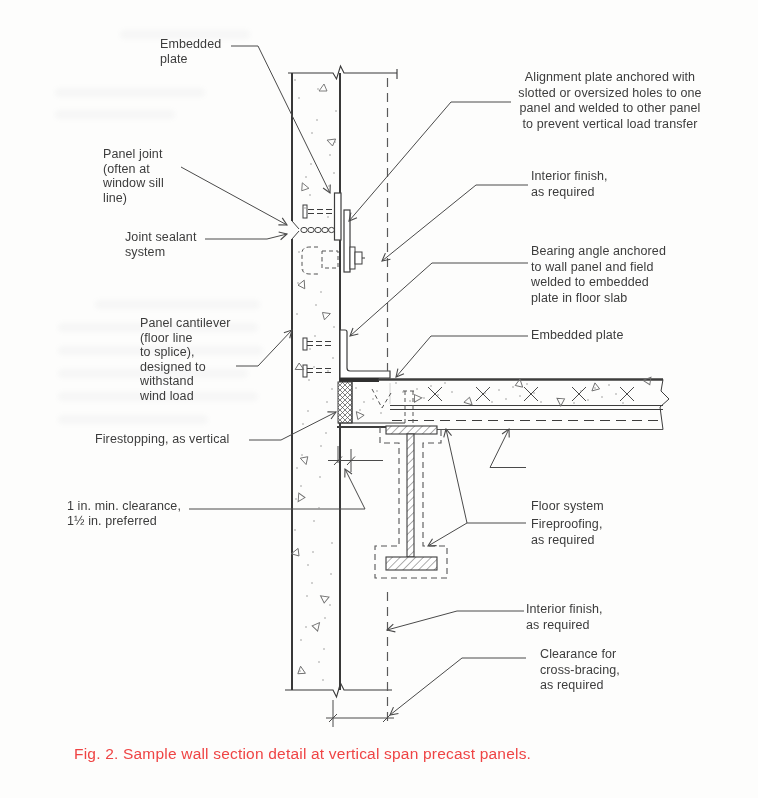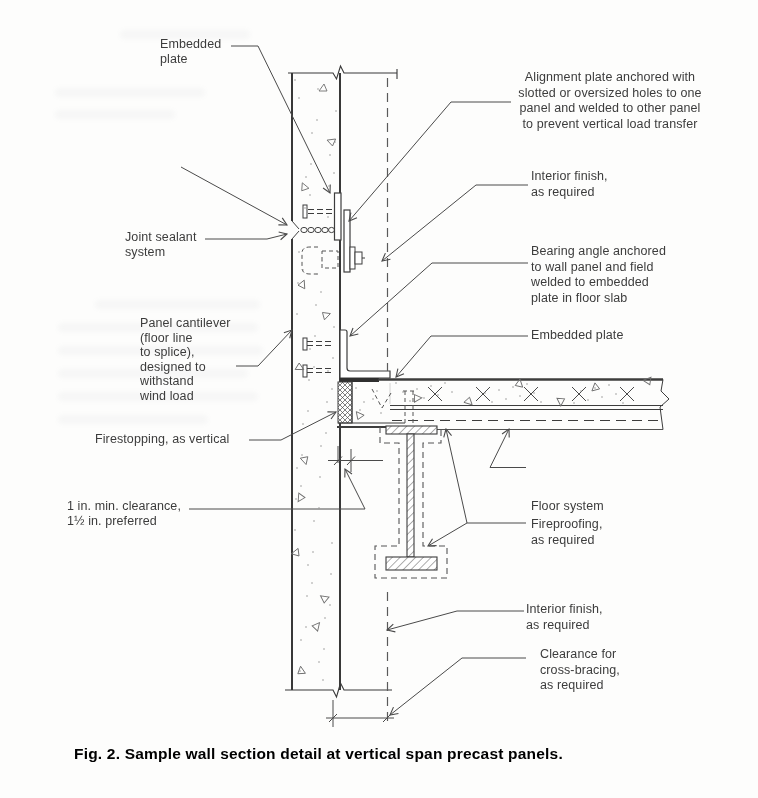--- a/index.html
+++ b/index.html
@@ -2,22 +2,22 @@
 <html><head>
 <meta charset="utf-8">
 <style>
   html,body{margin:0;padding:0;background:#ffffff;}
   #page{position:relative;width:758px;height:798px;background:#fdfdfc;overflow:hidden;
         font-family:"Liberation Sans", sans-serif;}
   .lbl{position:absolute;font-size:12.5px;line-height:14.5px;color:#3c3c3c;
        white-space:pre-line;letter-spacing:.1px;}
   .lbl-r{line-height:15.5px;}
   .lbl-c{text-align:center;}
-  #caption{position:absolute;left:74px;top:745px;font-size:15.5px;color:#000000;
-           letter-spacing:.2px;white-space:pre;font-weight:bold;}
+  #caption{position:absolute;left:74px;top:745px;font-size:15.5px;color:#ef4444;
+           letter-spacing:.2px;white-space:pre;}
   .smudge{position:absolute;height:9px;background:#8d939b;opacity:.06;
           border-radius:5px;filter:blur(2.5px);}
   svg{position:absolute;left:0;top:0;}
 </style>
 </head>
 <body>
 
 <div id="page">
 
   <div>
@@ -272,20 +272,24 @@
         <circle cx="373" cy="399" r="0.8" fill="#9a9a9a"></circle>
         <circle cx="360" cy="410" r="0.8" fill="#9a9a9a"></circle>
         <circle cx="377" cy="391" r="0.8" fill="#9a9a9a"></circle>
         <circle cx="364" cy="402" r="0.8" fill="#9a9a9a"></circle>
         <circle cx="381" cy="413" r="0.8" fill="#9a9a9a"></circle>
       </g>
   </svg>
 
   <div class="lbl" style="left:160px;top:37px;">Embedded
 plate</div>
+  <div class="lbl" style="left:103px;top:147px;">Panel joint
+(often at
+window sill
+line)</div>
   <div class="lbl" style="left:125px;top:230px;">Joint sealant
 system</div>
   <div class="lbl" style="left:140px;top:316px;">Panel cantilever
 (floor line
 to splice),
 designed to
 withstand
 wind load</div>
   <div class="lbl" style="left:95px;top:432px;">Firestopping, as vertical</div>
   <div class="lbl" style="left:67px;top:499px;">1 in. min. clearance,

